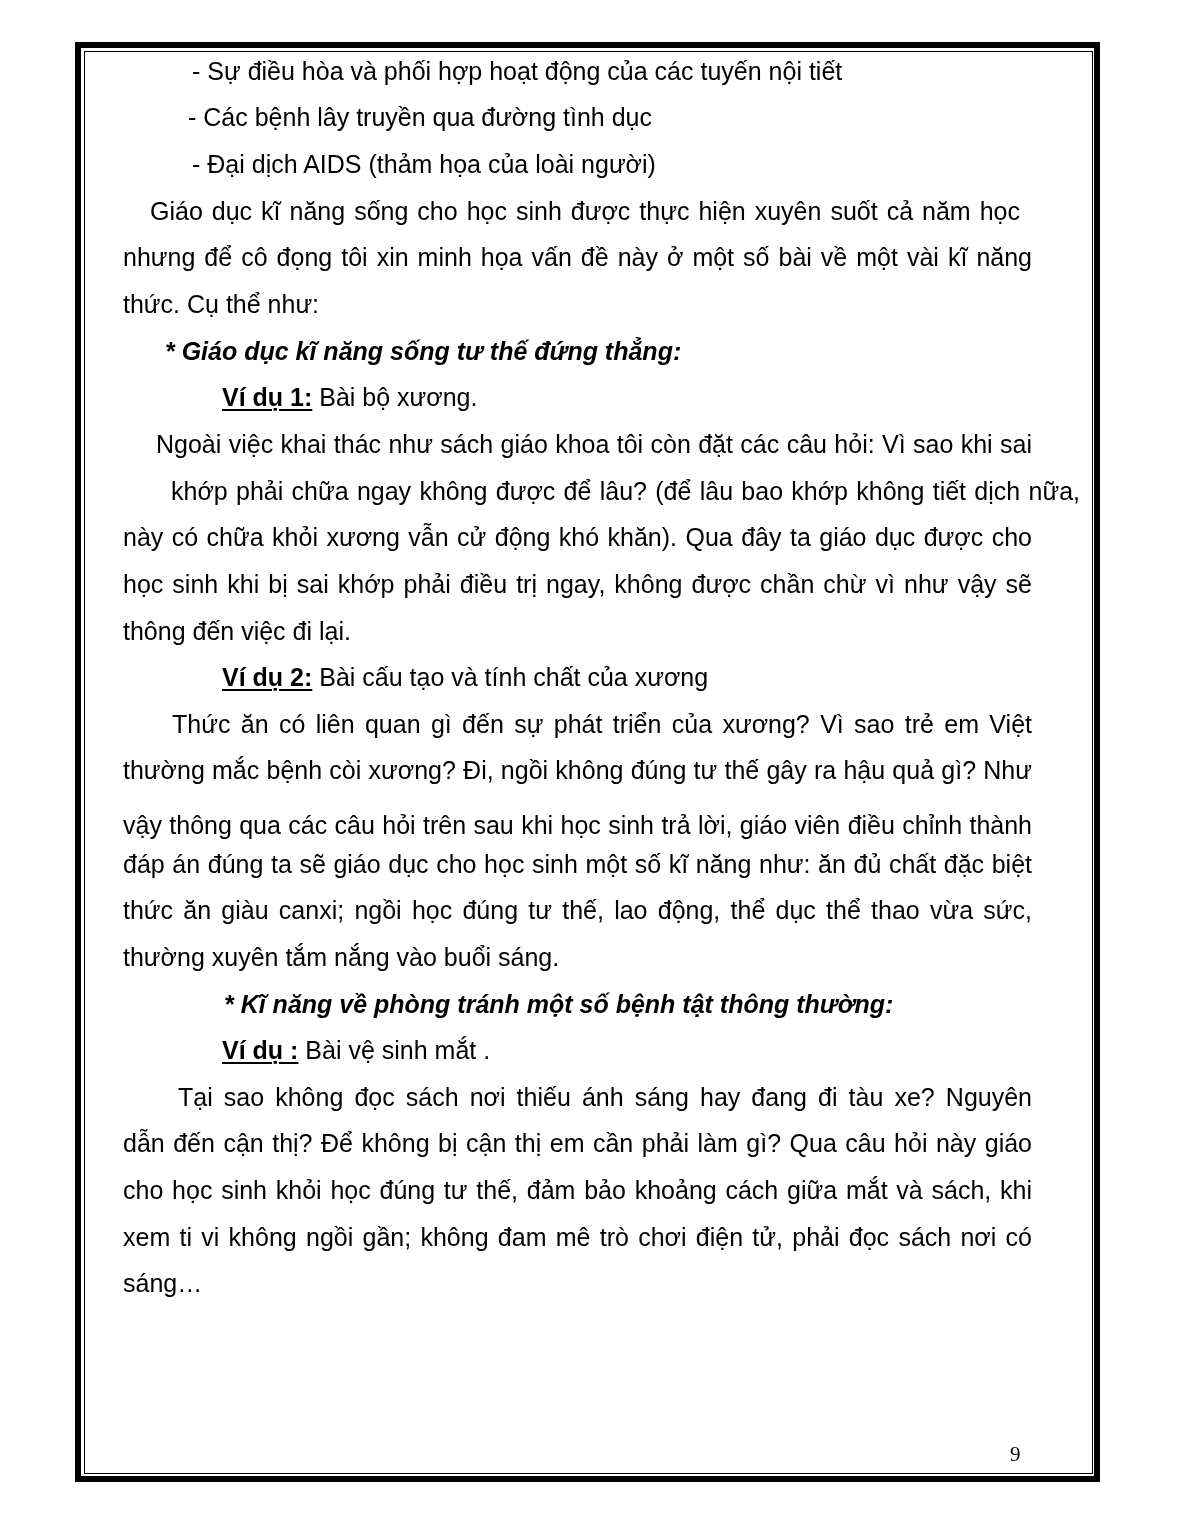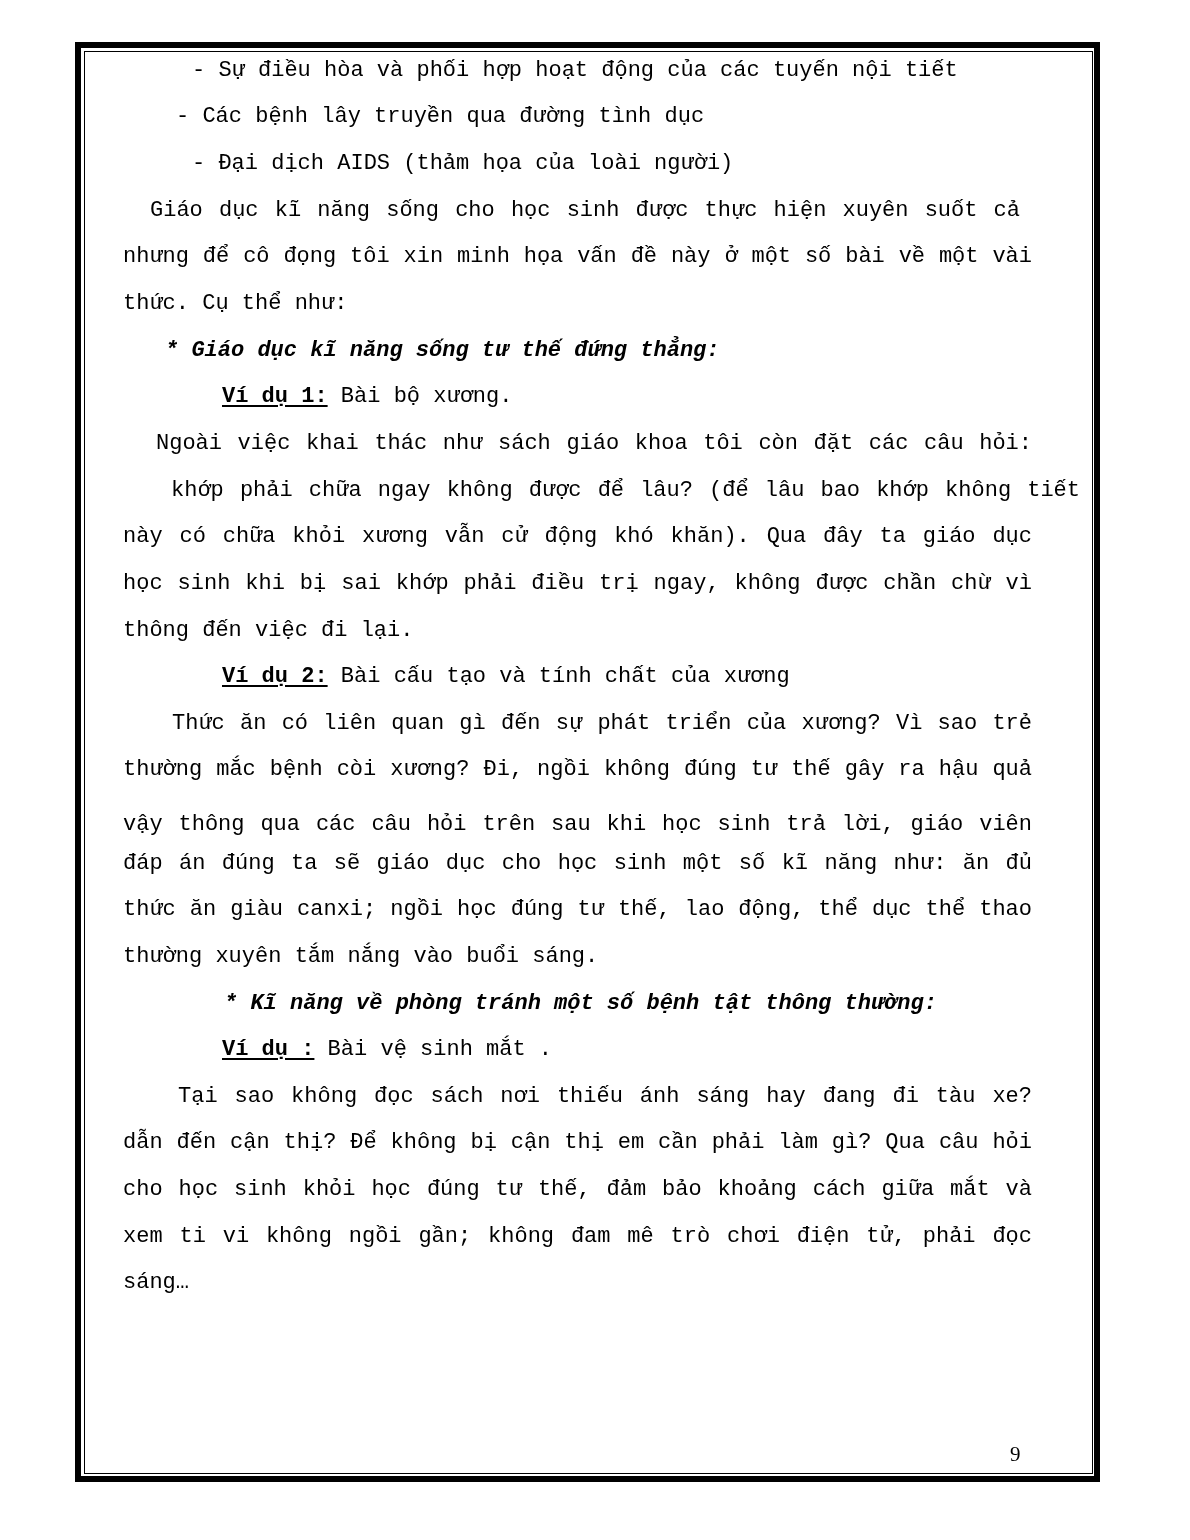--- a/index.html
+++ b/index.html
@@ -7,41 +7,41 @@
   .outer-border {
     position: absolute; left: 75px; top: 42px; width: 1025px; height: 1440px;
     box-sizing: border-box; border: 6px solid #000;
   }
   .inner-border {
     position: absolute; left: 84px; top: 51px; width: 1009px; height: 1423px;
     box-sizing: border-box; border: 1.5px solid #000;
   }
   .line {
     position: absolute; left: 123px; width: 909px;
-    font-family: Liberation Mono, monospace; font-size: 22px; line-height: 30px;
+    font-family: Liberation Sans, sans-serif; font-size: 25px; line-height: 30px;
     color: #000; white-space: nowrap;
   }
   .just { text-align: justify; text-align-last: justify; white-space: normal; height: 30px; overflow: hidden; }
   .bi { font-weight: bold; font-style: italic; }
   .u { font-weight: bold; text-decoration: underline; text-decoration-thickness: 1.5px; text-underline-offset: 3px; }
   .pagenum {
     position: absolute; left: 1010px; top: 1442px; width: 40px; text-align: left;
     font-family: "Liberation Serif", serif; font-size: 21px; color: #000;
   }
 </style>
 </head>
 <body>
 
 <div class="outer-border"></div>
 <div class="inner-border"></div>
 
 <div>
 
   <div class="line" style="top:56px; left:192px;">- Sự điều hòa và phối hợp hoạt động của các tuyến nội tiết</div>
-  <div class="line" style="top:102px; left:176px;">- Các bệnh lây truyền qua đường tình dục</div>
+  <div class="line" style="top:102px; left:188px;">- Các bệnh lây truyền qua đường tình dục</div>
   <div class="line" style="top:149px; left:192px;">- Đại dịch AIDS (thảm họa của loài người)</div>
 
   <div class="line just" style="top:196px; left:150px; width:870px;">Giáo dục kĩ năng sống cho học sinh được thực hiện xuyên suốt cả năm học</div>
   <div class="line just" style="top:242px;">nhưng để cô đọng tôi xin minh họa vấn đề này ở một số bài về một vài kĩ năng</div>
   <div class="line" style="top:289px;">thức. Cụ thể như:</div>
 
   <div class="line bi" style="top:336px; left:165px;">* Giáo dục kĩ năng sống tư thế đứng thẳng:</div>
 
   <div class="line" style="top:382px; left:222px;">
     <span class="u">Ví dụ 1:</span><span> Bài bộ xương.</span>

